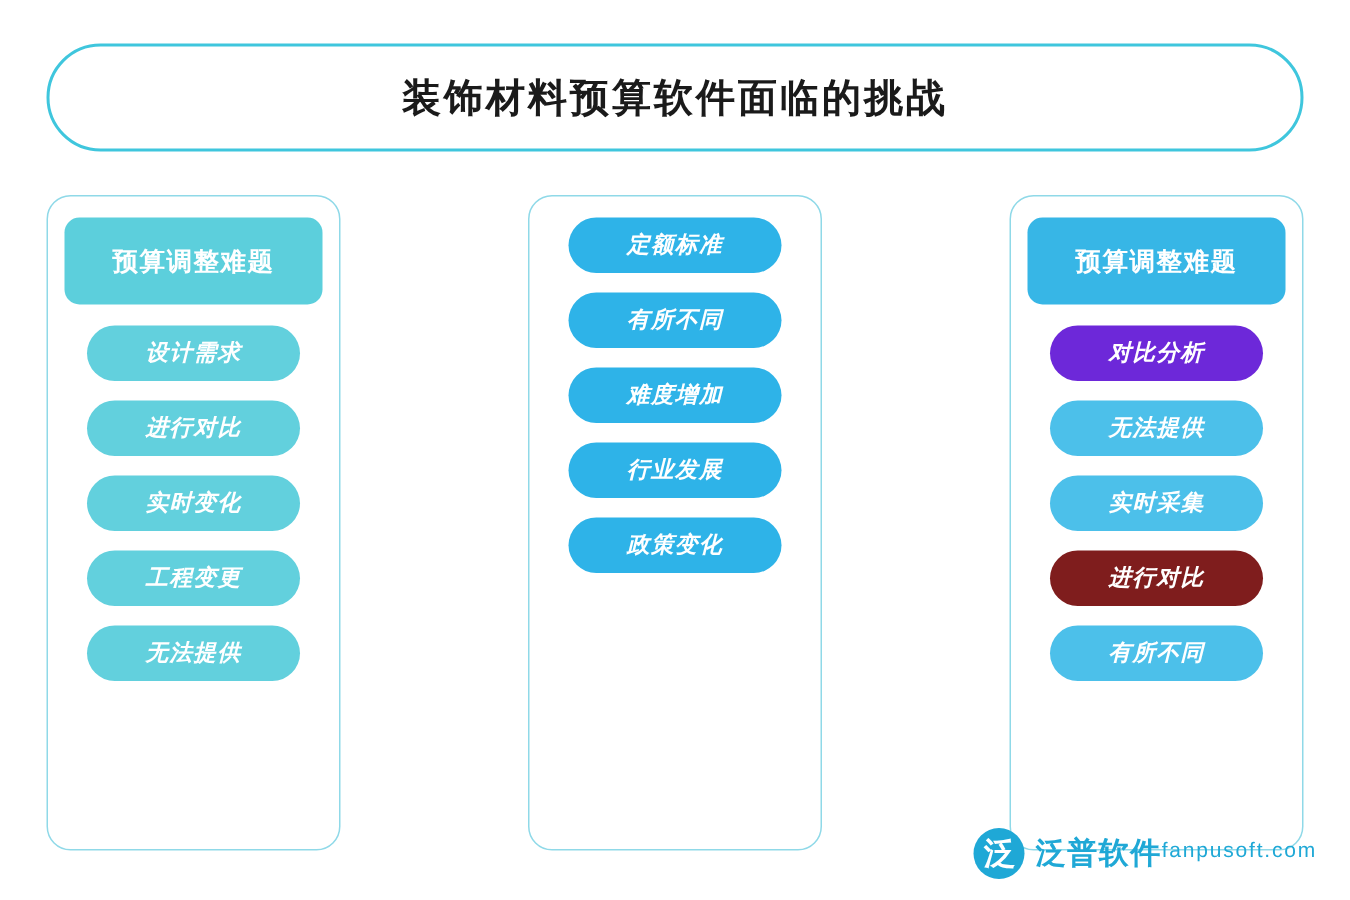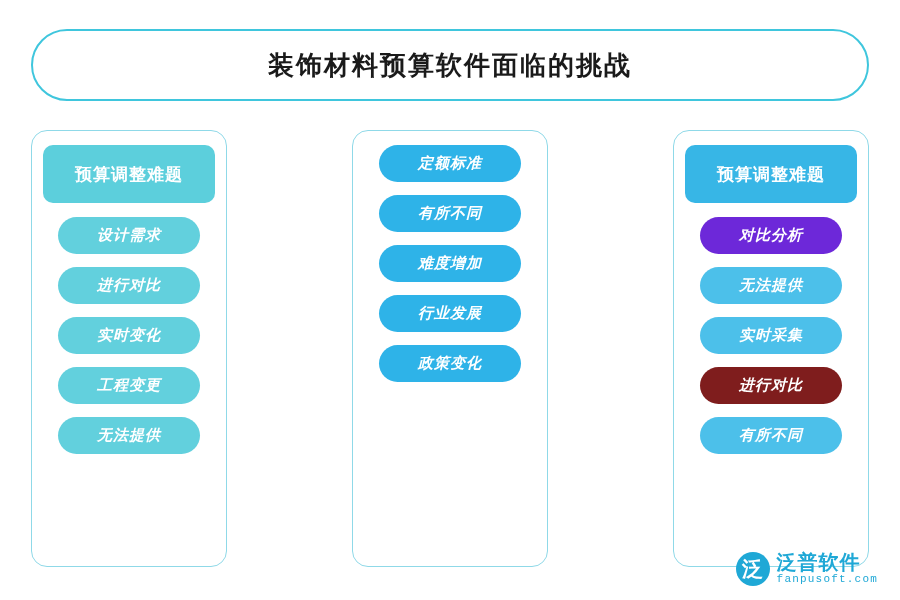--- a/index.html
+++ b/index.html
@@ -115,33 +115,31 @@
     display: flex;
     align-items: center;
     justify-content: center;
     color: #ffffff;
     font-size: 21px;
     font-weight: bold;
     font-family: "Liberation Serif", serif;
   }
   .logo-texts {
     display: flex;
-    flex-direction: column;
     justify-content: center;
     line-height: 1.05;
-    font-family: Liberation Mono, monospace;
   }
   .logo-cn {
     font-size: 20px;
     font-weight: bold;
     color: #1fa8d6;
     letter-spacing: 1px;
   }
   .logo-en {
-    font-size: 11px;
+    font-size: 14px;
     color: #1fa8d6;
     letter-spacing: 1.2px;
   }
 </style>
 </head>
 <body>
 
 <div class="page">
 
   <div class="title-banner" style="border-color: rgb(63, 198, 221);">

